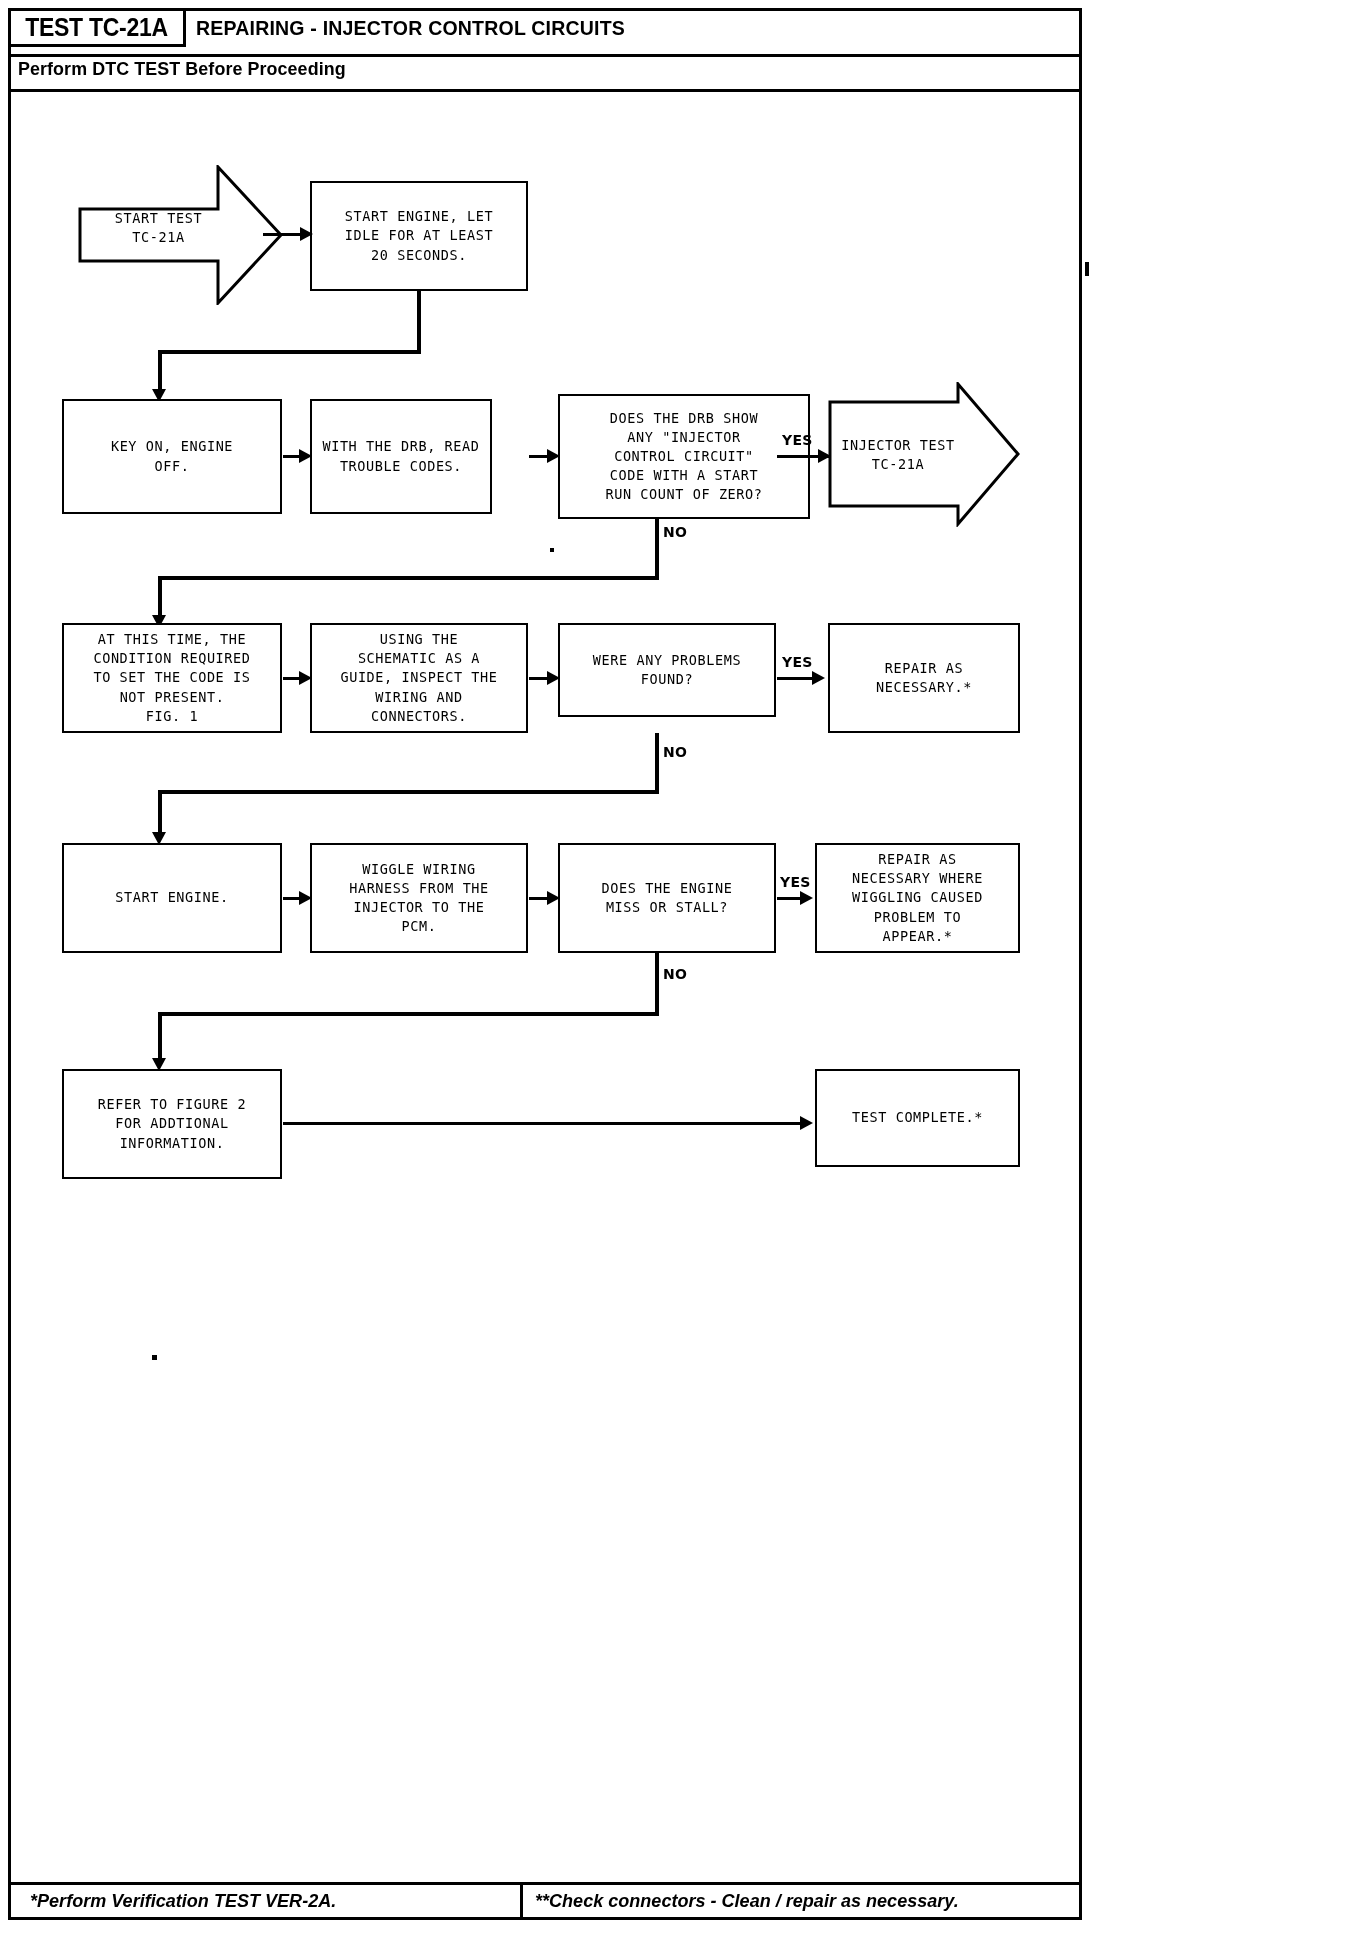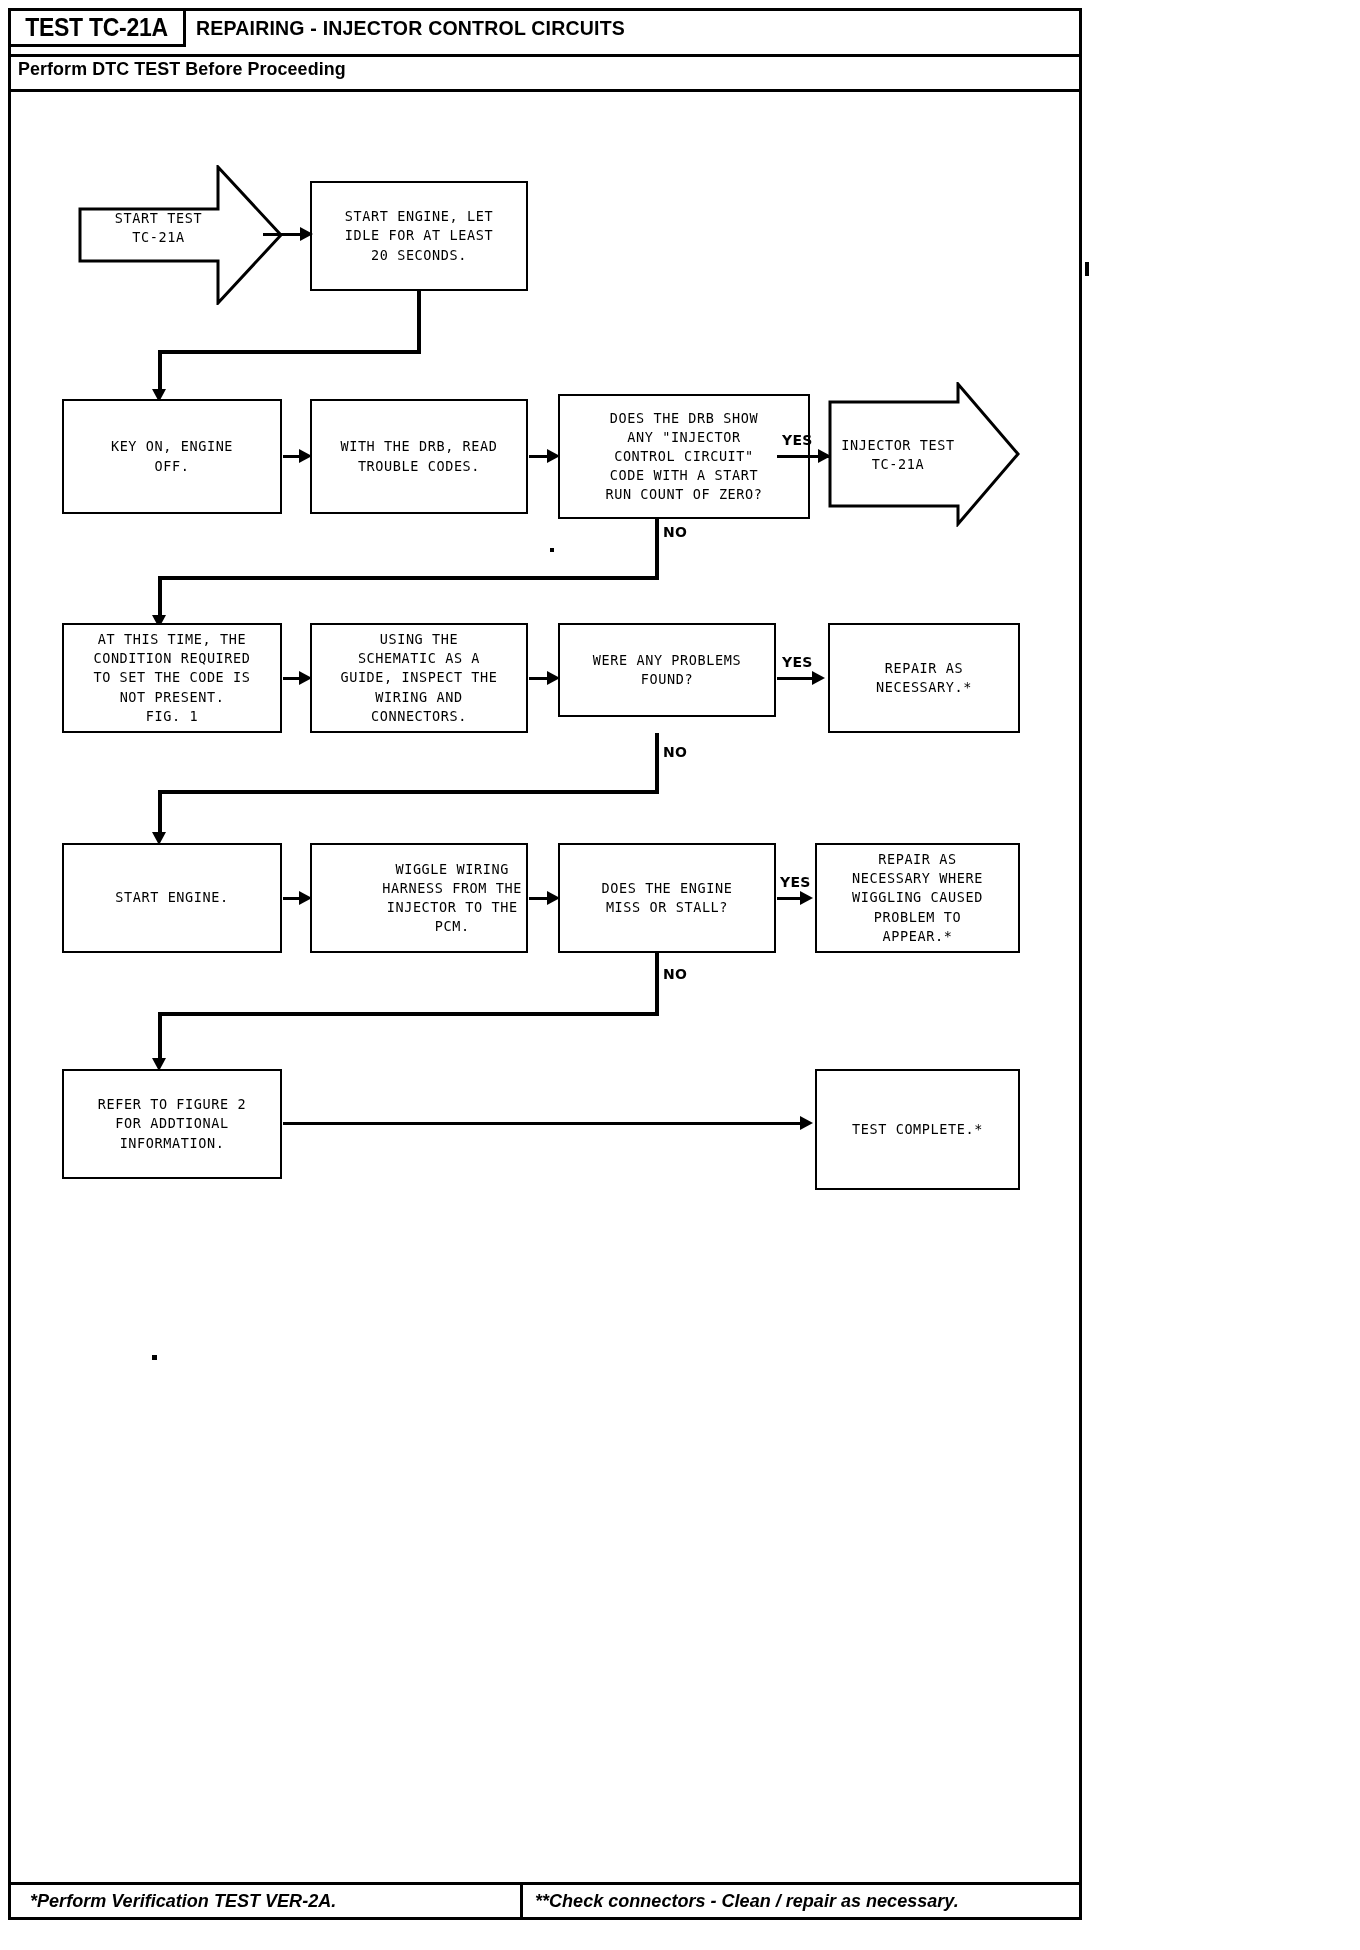--- a/index.html
+++ b/index.html
@@ -87,21 +87,21 @@
   <div class="ln vl" style="left:417px;top:291px;width:4px;height:62px;"></div>
   <div class="ln hl" style="left:158px;top:350px;width:263px;height:4px;"></div>
   <div class="ln vl" style="left:158px;top:350px;width:4px;height:45px;"></div>
   <div class="ahead d" style="left:152px;top:389px;"></div>
 
   <div class="box" style="left:62px;top:399px;width:220px;height:115px;">
     <span class="t">KEY ON, ENGINE
 OFF.</span>
   </div>
 
-  <div class="box" style="left:310px;top:399px;width:218px;height:115px;">
+  <div class="box" style="left:310px;top:399px;width:182px;height:115px;">
     <span class="t">WITH THE DRB, READ
 TROUBLE CODES.</span>
   </div>
 
   <div class="box" style="left:558px;top:394px;width:252px;height:125px;">
     <span class="t">DOES THE DRB SHOW
 ANY "INJECTOR
 CONTROL CIRCUIT"
 CODE WITH A START
 RUN COUNT OF ZERO?</span>
@@ -171,21 +171,21 @@
   <div class="ln vl" style="left:655px;top:733px;width:4px;height:60px;"></div>
   <div class="ln hl" style="left:158px;top:790px;width:501px;height:4px;"></div>
   <div class="ln vl" style="left:158px;top:790px;width:4px;height:48px;"></div>
   <div class="ahead d" style="left:152px;top:832px;"></div>
   <div class="yn" style="left:663px;top:744px;">NO</div>
 
   <div class="box" style="left:62px;top:843px;width:220px;height:110px;">
     <span class="t">START ENGINE.</span>
   </div>
 
-  <div class="box" style="left:310px;top:843px;width:218px;height:110px;justify-content:flex-end;">
+  <div class="box" style="left:310px;top:843px;width:218px;height:110px;">
     <span class="t">WIGGLE WIRING
 HARNESS FROM THE
 INJECTOR TO THE
 PCM.</span>
   </div>
 
   <div class="box" style="left:558px;top:843px;width:218px;height:110px;">
     <span class="t">DOES THE ENGINE
 MISS OR STALL?</span>
   </div>
@@ -213,21 +213,21 @@
   <div class="ln vl" style="left:158px;top:1012px;width:4px;height:52px;"></div>
   <div class="ahead d" style="left:152px;top:1058px;"></div>
   <div class="yn" style="left:663px;top:966px;">NO</div>
 
   <div class="box" style="left:62px;top:1069px;width:220px;height:110px;">
     <span class="t">REFER TO FIGURE 2
 FOR ADDTIONAL
 INFORMATION.</span>
   </div>
 
-  <div class="box" style="left:815px;top:1069px;width:205px;height:121px;">
+  <div class="box" style="left:815px;top:1069px;width:205px;height:98px;">
     <span class="t">TEST COMPLETE.*</span>
   </div>
 
   <div class="ln hl" style="left:283px;top:1122px;width:524px;"></div>
   <div class="ahead r" style="left:800px;top:1116px;"></div>
 
   <div class="spk" style="left:152px;top:1355px;width:5px;height:5px;"></div>
   <div class="spk" style="left:1085px;top:262px;width:4px;height:14px;"></div>
 
   <div class="ftr"></div>

